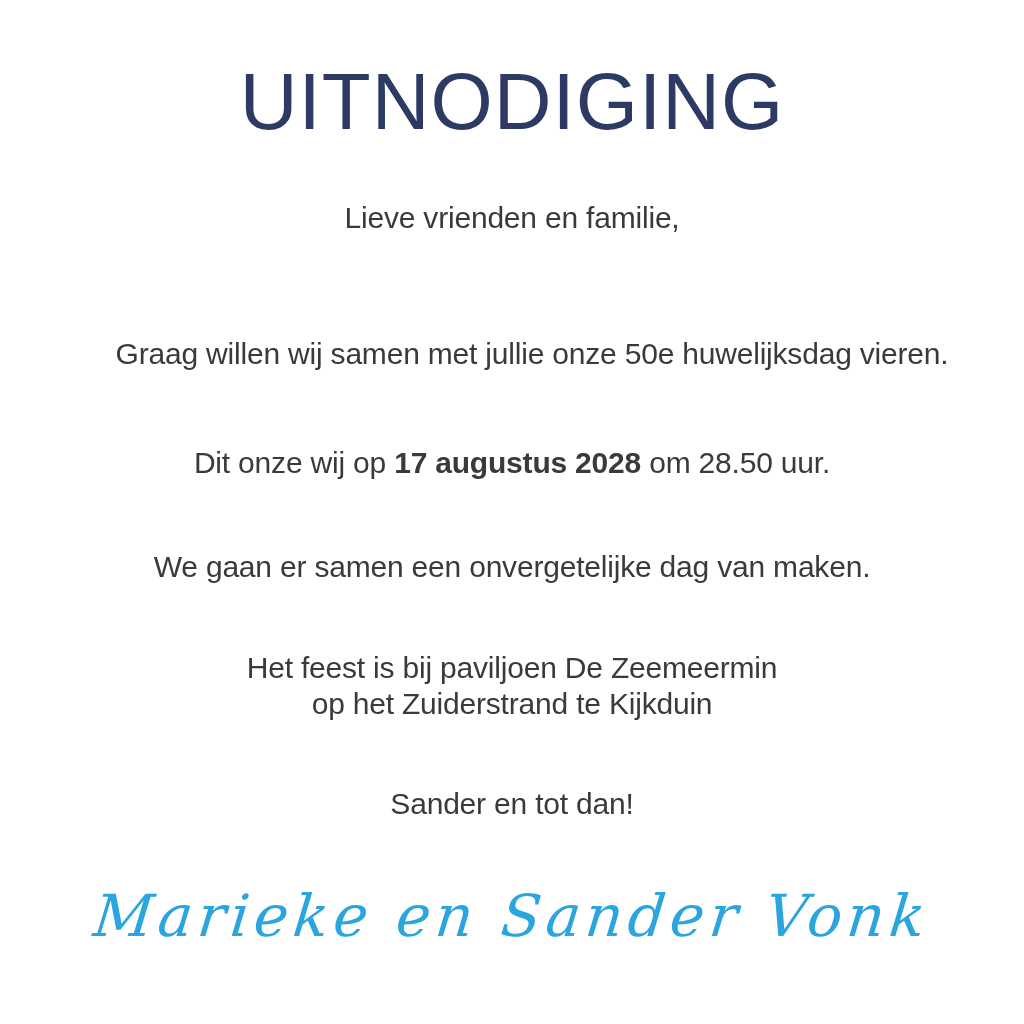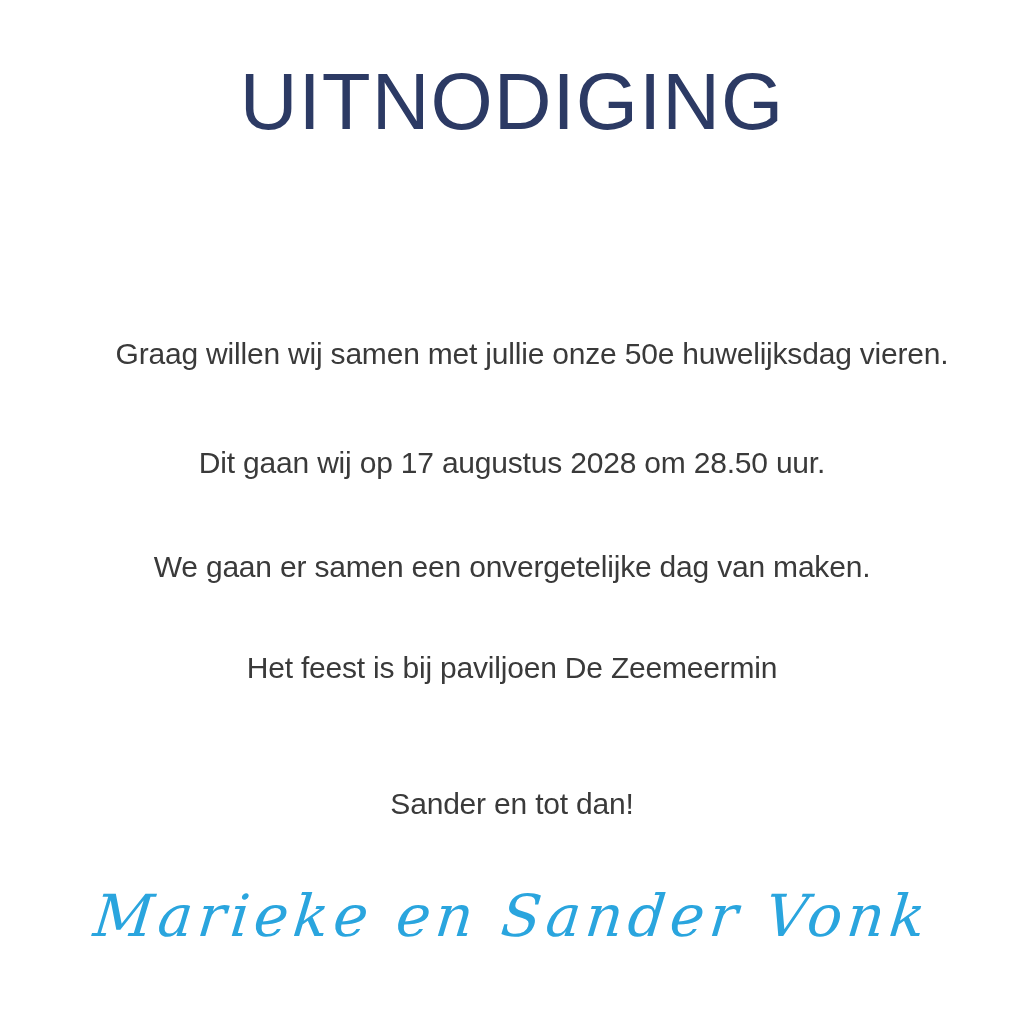--- a/index.html
+++ b/index.html
@@ -36,21 +36,21 @@
     text-align: center;
     color: var(--title-color);
     font-size: 80px;
     font-weight: 100;
     line-height: 1;
     letter-spacing: 1px;
   }
   .greeting   { top: 200px; }
   .occasion   { top: 336px; margin-left: 20px; }
   .dateline   { top: 445px; }
-  .dateline b { font-weight: 400; }
+  .dateline b { font-weight: 700; }
   .promise    { top: 549px; }
   .location   { top: 650px; }
   .closing    { top: 786px; }
   .signature {
     position: absolute;
     top: 856px; left: 0; width: 100%;
     text-align: center;
     color: var(--signature-color);
     font-family: "DejaVu Serif", serif;
     font-style: italic;
@@ -61,26 +61,27 @@
     transform: skewX(-6deg);
   }
 </style>
 </head>
 <body>
 
 <div class="card">
 
   <h1 class="title">UITNODIGING</h1>
 
+  <p class="line greeting">Lieve vrienden en familie,</p>
 
   <p class="line occasion">Graag willen wij samen met jullie onze 50e huwelijksdag vieren.</p>
 
-  <p class="line dateline"><span>Dit gaan wij op </span><b>17 augustus 2028</b><span> om 28.50 uur.</span></p>
+  <p class="line dateline"><span>Dit onze wij op </span><b>17 augustus 2028</b><span> om 28.50 uur.</span></p>
 
   <p class="line promise">We gaan er samen een onvergetelijke dag van maken.</p>
 
-  <p class="line location"><span>Het feest is bij paviljoen De Zeemeermin</span><br></p>
+  <p class="line location"><span>Het feest is bij paviljoen De Zeemeermin</span><br><span>op het Zuiderstrand te Kijkduin</span></p>
 
   <p class="line closing">Sander en tot dan!</p>
 
   <p class="signature">Marieke en Sander Vonk</p>
 
 </div>
 
 </body></html>

